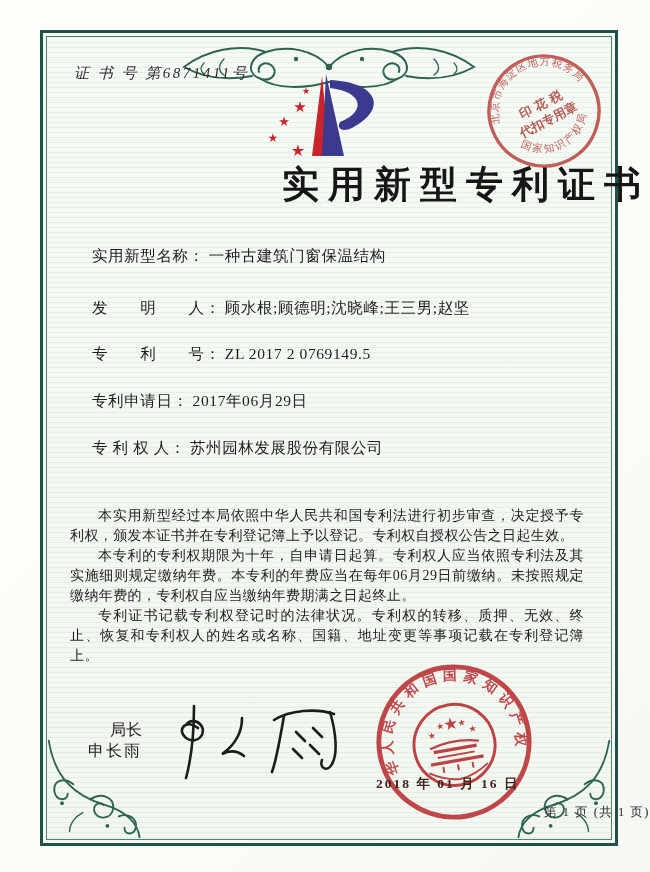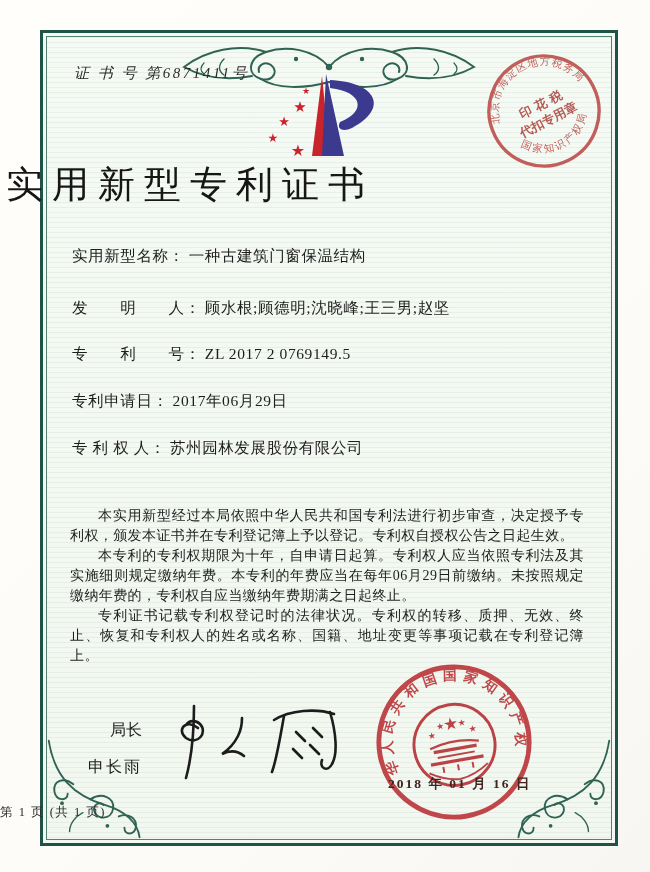--- a/index.html
+++ b/index.html
@@ -24,41 +24,41 @@
   .ornament-top { position:absolute; left:50%; transform:translateX(-50%); top:8px; }
   .flourish-br { position:absolute; right:2px; bottom:2px; }
   .flourish-bl { position:absolute; left:2px; bottom:2px; }
   .cert-no {
     position:absolute; left:74px; top:64px; font-size:15px; letter-spacing:2.5px;
     color:#2a2a2a;
     font-style:italic;
   }
   .logo { position:absolute; left:248px; top:70px; }
   .title {
-    position:absolute; left:6px; right:0; top:160px; text-align:left;
-    font-size:37px; font-weight:normal; letter-spacing:9px; color:#161616;
+    position:absolute; left:6px; right:0; top:160px; text-align:right;
+    font-size:37px; font-weight:bold; letter-spacing:9px; color:#161616;
   }
   .field { position:absolute; left:72px; font-size:15.5px; color:#1e1e1e; letter-spacing:0.6px; white-space:nowrap; }
-  .field .lab { margin-right:4px; }
+  .field .lab { margin-right:4px;margin-left:20px; }
   .paras {
     position:absolute; left:70px; top:506px; width:514px;
     font-size:14px; line-height:1.43; color:#1d1d1d; letter-spacing:0.4px; text-align:justify;
   }
   .paras p { text-indent:2em; margin:0; }
   .signer { position:absolute; left:88px; top:720px; font-size:16px; color:#1c1c1c;text-align:right; }
-  .signer .name { display:block; margin-top:16px; letter-spacing:2px; }
+  .signer .name { display:block; margin-top:0; letter-spacing:2px; }
   .signature { position:absolute; left:158px; top:698px; }
   .stamp-tax { position:absolute; left:483px; top:50px; opacity:0.92; }
   .stamp-office { position:absolute; left:370px; top:658px; opacity:0.95; }
   .stamp-date {
-    position:absolute; left:388px; top:775px; font-size:13.5px; font-weight:bold;
+    position:absolute; left:376px; top:775px; font-size:13.5px; font-weight:bold;
     color:#40241e; letter-spacing:2px; white-space:nowrap; z-index:6;
   }
   .footer {
-    position:absolute; left:0; right:0; top:804px; text-align:left;
+    position:absolute; left:0; right:0; top:804px; text-align:right;
     font-size:12.5px; letter-spacing:1.5px; color:#2a2a2a;
   }
   svg text { font-family:"DejaVu Sans","Liberation Sans",sans-serif; }
 </style>
 </head>
 <body>
 
 <div class="page">
 
   <div class="frame">

